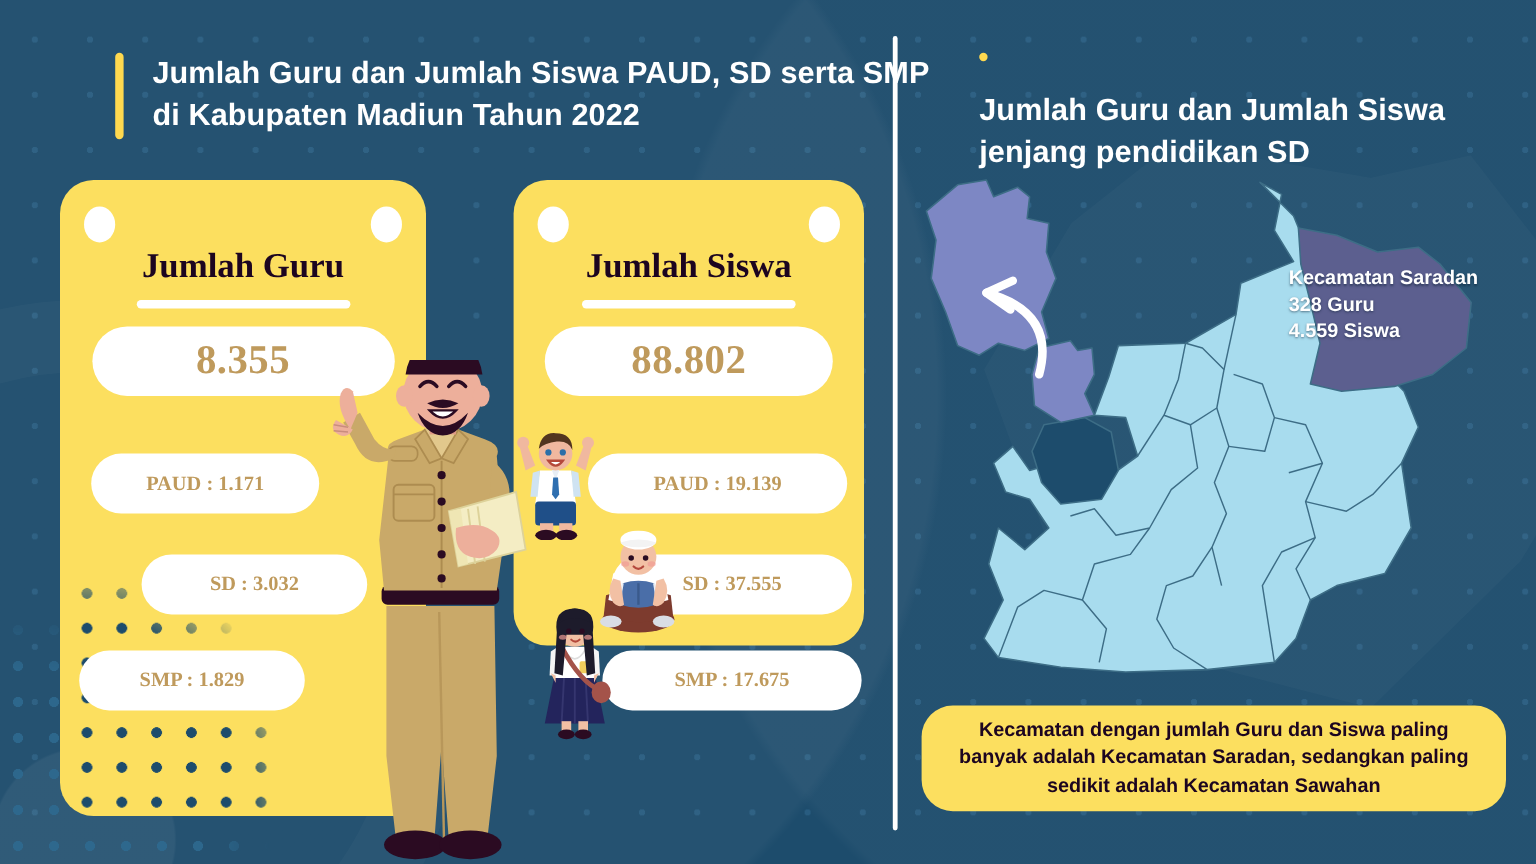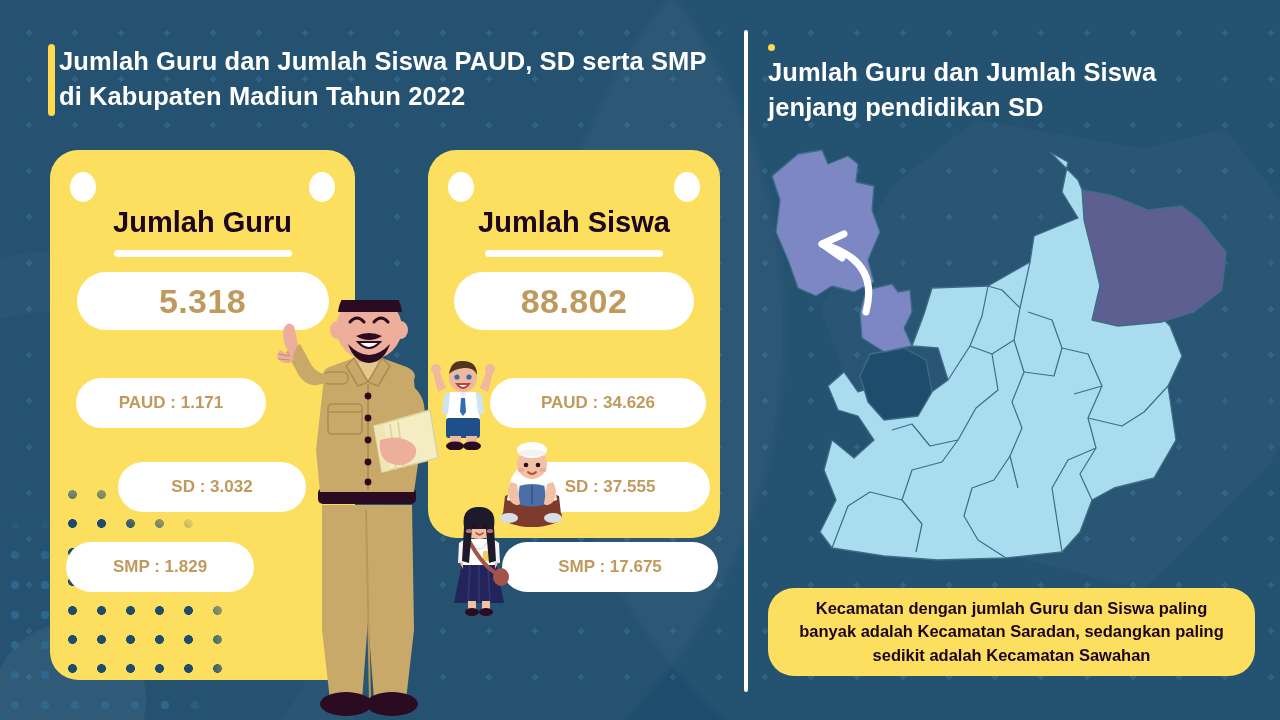--- a/index.html
+++ b/index.html
@@ -53,34 +53,34 @@
     clip-path:polygon(30% 0%,62% 6%,78% 2%,92% 22%,100% 48%,86% 74%,62% 100%,34% 92%,10% 70%,0% 40%,14% 14%);
   }
 
   
   .divider{
     position:absolute;left:744px;top:30px;width:4px;height:662px;
     background:#ffffff;border-radius:3px;
   }
 
   
-  .title{position:absolute;display:flex;gap:4px;align-items:flex-start;}
+  .title{position:absolute;display:flex;gap:24px;align-items:flex-start;margin-left:48px;}
   .title .bar{width:7px;border-radius:4px;background:#ffd94f;flex:0 0 7px;}
   .title h1{
     margin:0;color:#ffffff;font-size:25.5px;line-height:1.36;font-weight:bold;
     letter-spacing:.1px;
   }
   #title-left{left:48px;top:44px;width:680px;}
   #title-left .bar{height:72px;}
   #title-right{left:768px;top:44px;width:470px;flex-direction:column;}
   #title-right .bar{height:72px;}
 
   
   .card{
-    position:absolute;background:#fcdf5f;border-radius:28px;
+    position:absolute;background:#fcdf5f;border-radius:28px;font-family:Liberation Serif, serif;
   }
   #card-guru{left:50px;top:150px;width:305px;height:530px;}
   #card-siswa{left:428px;top:150px;width:292px;height:388px;}
   .punch{
     position:absolute;top:22px;width:26px;height:30px;border-radius:50%;background:#ffffff;
   }
   .punch.l{left:20px;}
   .punch.r{right:20px;}
   .card-head{
     position:absolute;left:0;right:0;top:56px;text-align:center;
@@ -174,34 +174,34 @@
   <div class="title" id="title-right">
     <div class="bar"></div>
     <h1>Jumlah Guru dan Jumlah Siswa jenjang pendidikan SD</h1>
   </div>
 
   <div class="card" id="card-guru">
     <div class="punch l"></div>
     <div class="punch r"></div>
     <div class="card-head">Jumlah Guru</div>
     <div class="card-rule"></div>
-    <div class="big-pill">5.318</div>
+    <div class="big-pill">8.355</div>
     <div class="card-dots"></div>
     <div class="pill" id="guru-paud">PAUD : 1.171</div>
     <div class="pill" id="guru-sd">SD : 3.032</div>
     <div class="pill" id="guru-smp">SMP : 1.829</div>
   </div>
 
   <div class="card" id="card-siswa">
     <div class="punch l"></div>
     <div class="punch r"></div>
     <div class="card-head">Jumlah Siswa</div>
     <div class="card-rule"></div>
     <div class="big-pill">88.802</div>
-    <div class="pill" id="siswa-paud">PAUD : 34.626</div>
+    <div class="pill" id="siswa-paud">PAUD : 19.139</div>
     <div class="pill" id="siswa-sd">SD : 37.555</div>
     <div class="pill" id="siswa-smp">SMP : 17.675</div>
   </div>
 
   <div class="illus" id="teacher">
     <svg viewBox="0 0 215 420" width="215" height="420">
 
       <path d="M60 205 L150 205 L152 330 L144 400 L112 400 L106 320 L100 400 L68 400 L60 330 Z" fill="#c9a969"></path>
       <path d="M104 210 L108 400" stroke="#b8975a" stroke-width="2" fill="none"></path>
 
@@ -365,16 +365,19 @@
         <path fill="#5c5f8f" d="M320 50 L352 56 L386 70 L420 66 L438 80 L464 112 L460 150 L432 172 L400 182 L356 186 L330 180 L338 146 L330 112 L322 80 Z"></path>
 
         <path fill="#7d87c4" d="M36 14 L60 10 L66 24 L86 16 L96 24 L94 42 L112 46 L110 70 L118 92 L106 120 L112 142 L92 152 L70 146 L54 156 L36 148 L26 120 L14 92 L18 60 L10 36 Z"></path>
       </g>
 
       <path d="M104 172 Q118 120 60 104" stroke="#ffffff" stroke-width="7" fill="none" stroke-linecap="round"></path>
       <path d="M60 104 L82 94 M60 104 L80 118" stroke="#ffffff" stroke-width="7" fill="none" stroke-linecap="round"></path>
     </svg>
   </div>
 
+  <div class="map-label" id="label-saradan">Kecamatan Saradan
+328 Guru
+4.559 Siswa</div>
 
   <div id="callout">Kecamatan dengan jumlah Guru dan Siswa paling banyak adalah Kecamatan Saradan, sedangkan paling sedikit adalah Kecamatan Sawahan</div>
 
 </div>
 
 </body></html>

